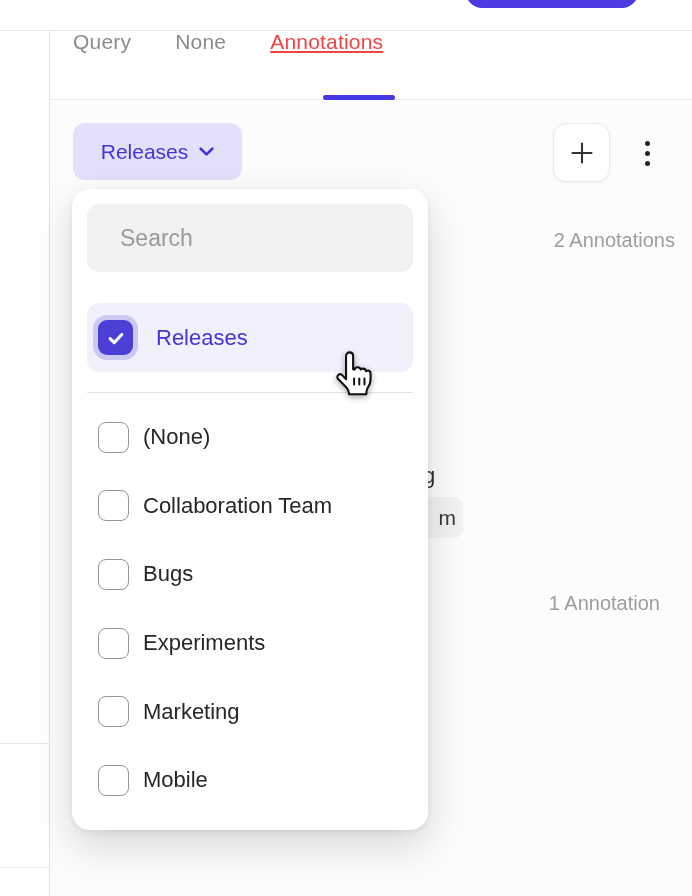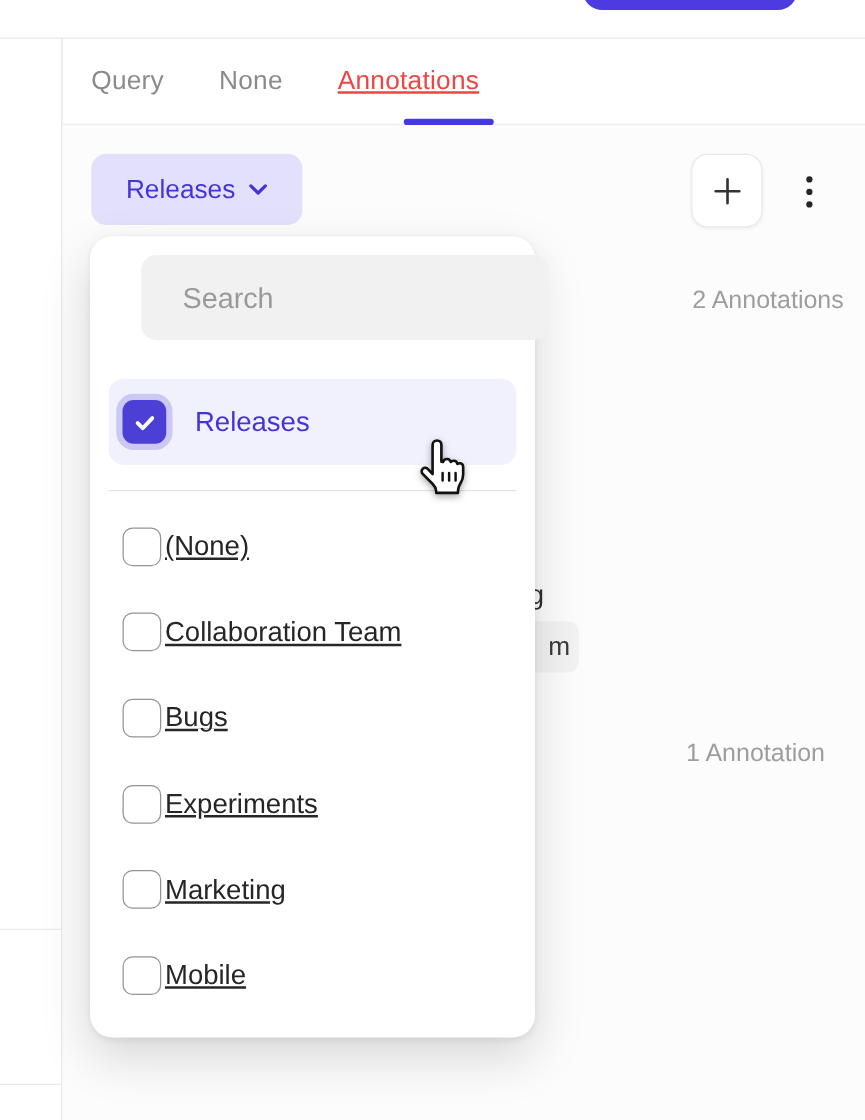--- a/index.html
+++ b/index.html
@@ -13,21 +13,21 @@
     background:#4b3be0; border-radius:16px; }
   .top-divider { position:absolute; left:0; top:30px; width:692px; height:1px; background:#e7e7e7; }
   
   .sidebar-border { position:absolute; left:49px; top:31px; width:1px; height:865px; background:#e3e3e3; }
   .sidebar-line-1 { position:absolute; left:0; top:743px; width:49px; height:1px; background:#e9e9e9; }
   .sidebar-line-2 { position:absolute; left:0; top:867px; width:49px; height:1px; background:#e9e9e9; }
   
   .content-bg { position:absolute; left:50px; top:100px; width:642px; height:796px; background:#fcfcfc; }
   .content-divider { position:absolute; left:50px; top:99px; width:642px; height:1px; background:#ededed; }
   
-  .tabbar { position:absolute; left:73px; top:30px; height:69px; display:flex; align-items:center; gap:44px; }
+  .tabbar { position:absolute; left:73px; top:30px; height:69px; display:flex; gap:44px; }
   .tab { font-size:21px; color:#8b8b8b; font-weight:500; letter-spacing:.2px; cursor:pointer; }
   .tab.active { color:#ef4444;text-decoration:underline; }
   .tab-underline { position:absolute; left:323px; top:95px; width:72px; height:5px;
     border-radius:2.5px; background:#4338e1; }
   
   .filter-pill { position:absolute; left:73px; top:123px; width:169px; height:57px;
     background:#e3e0fb; border-radius:12px; display:flex; align-items:center; justify-content:center;
     gap:11px; color:#4334d8; font-size:21px; font-weight:500; cursor:pointer; }
   .plus-btn { position:absolute; left:553px; top:123px; width:57px; height:59px;
     background:#fff; border:1px solid #e9e9e9; border-radius:13px;
@@ -40,35 +40,35 @@
   
   .frag-g { position:absolute; left:423px; top:463px; font-size:22px; color:#2f2f2f; z-index:1; }
   .frag-badge { position:absolute; left:408px; top:497px; width:55px; height:41px;
     background:#f2f2f2; border-radius:9px; display:flex; align-items:center; justify-content:flex-end;
     padding-right:7px; font-size:21px; color:#3a3a3a; z-index:1; }
   
   .dropdown { position:absolute; left:72px; top:189px; width:356px; height:641px;
     background:#fff; border-radius:18px; z-index:5;
     box-shadow:0 2px 6px rgba(0,0,0,.07), 0 16px 40px rgba(0,0,0,.15); }
   .search-box { position:absolute; left:15px; top:15px; width:326px; height:68px;
-    background:#f1f1f1; border-radius:12px; display:flex; align-items:center; padding:0 17px; gap:16px;margin-left:26px; }
+    background:#f1f1f1; border-radius:12px; display:flex; align-items:center; padding:0 17px; gap:16px; }
   .search-box input { flex:1; border:none; outline:none; background:transparent;
     font-family:"Liberation Sans", sans-serif; font-size:23px; color:#555; }
   .search-box input::placeholder { color:#9a9a9a; }
   .row-selected { position:absolute; left:15px; top:114px; width:326px; height:69px;
     background:#f1f0fd; border-radius:12px; display:flex; align-items:center; cursor:pointer; }
   .cb-checked { margin-left:11px; width:35px; height:35px; background:#4b3fd6; border-radius:9px;
     box-shadow:0 0 0 5px #ccc8f4; display:flex; align-items:center; justify-content:center; flex:none; }
   .row-selected .lbl { margin-left:23px; font-size:22px; font-weight:500; color:#4334d8; }
   .dd-divider { position:absolute; left:15px; top:203px; width:326px; height:1px; background:#e4e4e4; }
   .options { position:absolute; left:15px; top:214px; width:326px; list-style:none; }
   .options li { height:68.6px; display:flex; align-items:center; cursor:pointer; }
   .cb-empty { margin-left:11px; width:31px; height:31px; background:#fff;
     border:1.5px solid #949494; border-radius:8px; flex:none; }
-  .options .lbl { margin-left:3px; font-size:22px; color:#262626;text-decoration:underline; }
+  .options .lbl { margin-left:14px; font-size:22px; color:#262626; }
   
   .cursor { position:absolute; left:331px; top:351px; width:42px; height:48px; z-index:10;
     filter:drop-shadow(0 2px 3px rgba(0,0,0,.35)); pointer-events:none; }
 </style>
 </head>
 <body>
 
 <div class="screen">
 
   <div class="top-button"></div>

